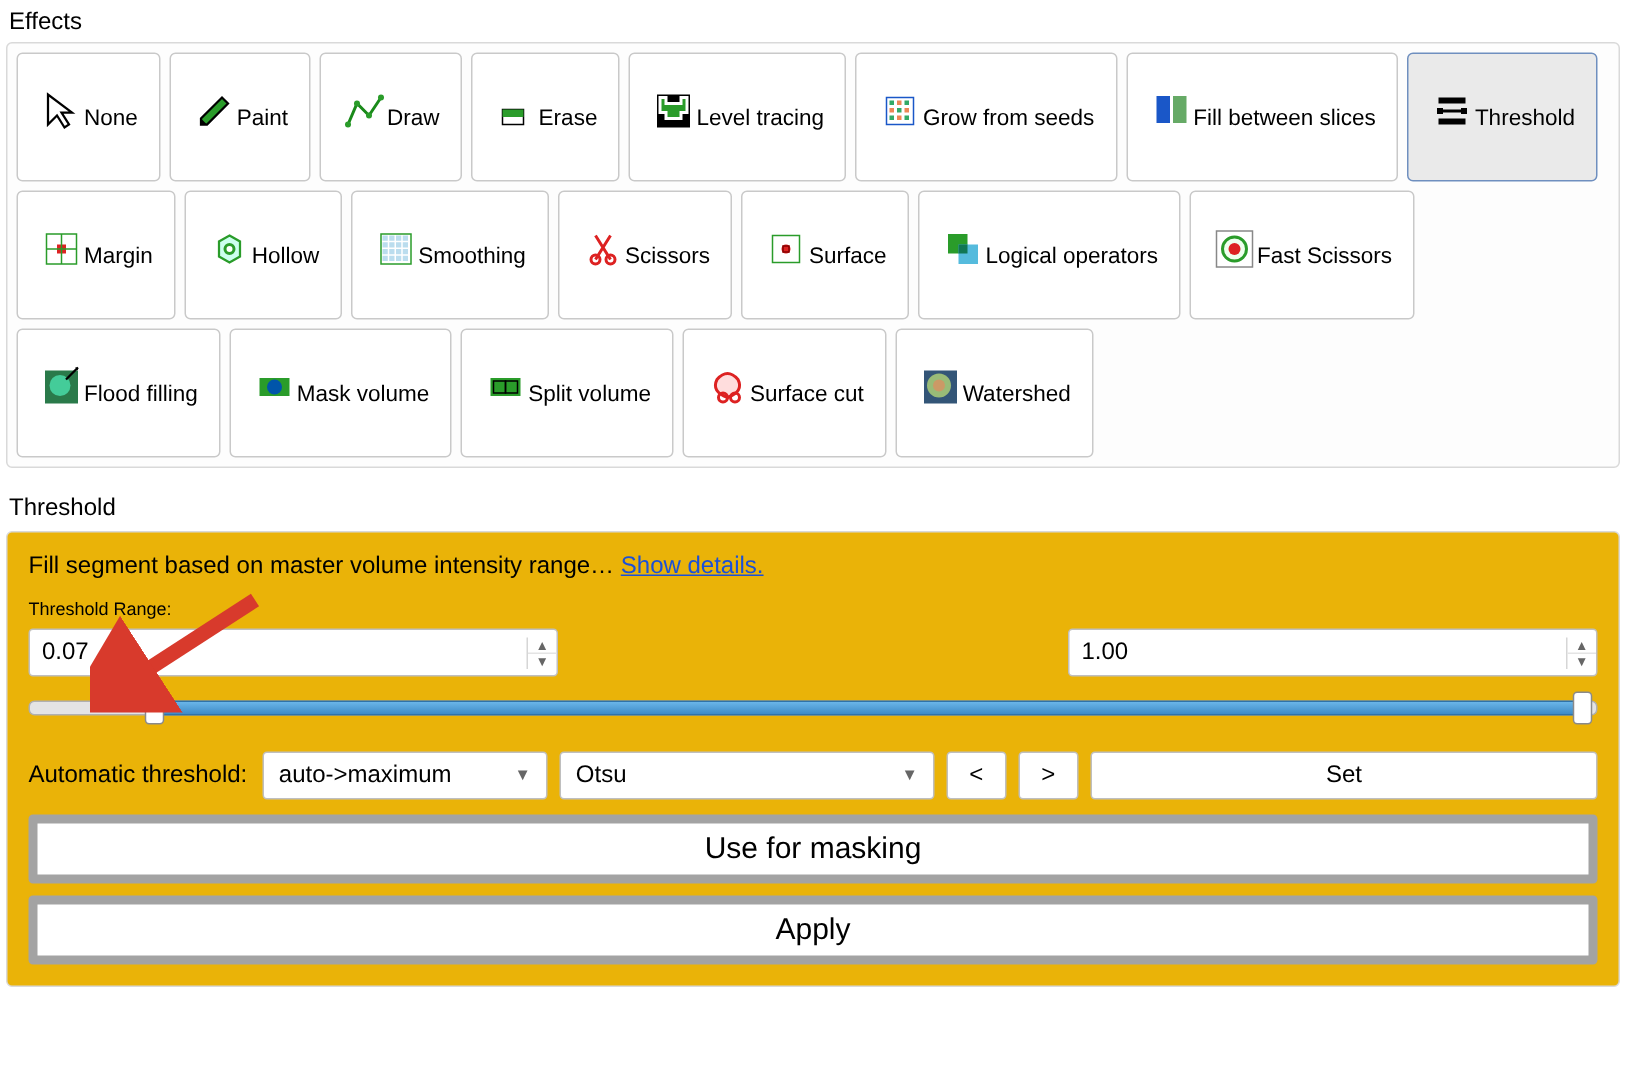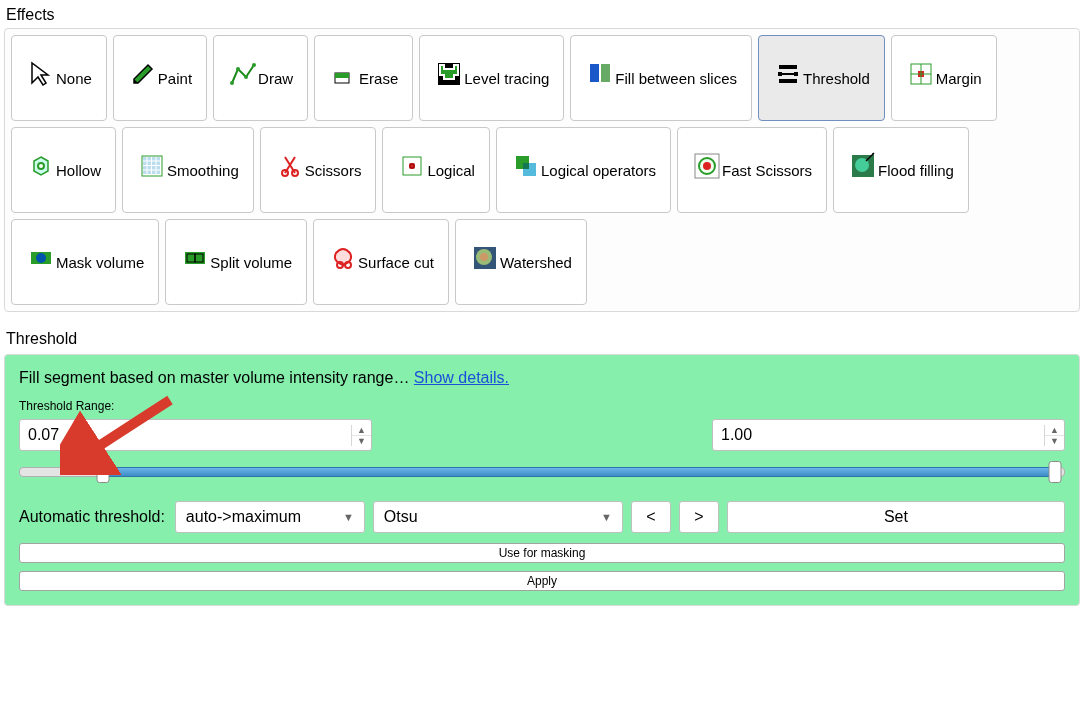--- a/index.html
+++ b/index.html
@@ -51,21 +51,21 @@
     margin-bottom: 8px;
   }
   .effect-btn.selected {
     background: #eaeaea;
     border-color: #6f8fbf;
   }
   .threshold-panel {
     border: 1px solid #d9d9d9;
     border-radius: 4px;
     padding: 14px;
-    background: #86efac;
+    background: #eab308;
     margin-top: 6px;
   }
   .desc-line { margin-bottom: 12px; font-size: 16px; }
   .desc-line a { color: #1b50d8; text-decoration: underline; }
   .range-label { margin-bottom: 6px; font-size: 12px; }
   .spin-row {
     display: flex;
     justify-content: space-between;
     gap: 340px;
     margin-bottom: 10px;
@@ -174,26 +174,26 @@
     border-radius: 3px;
     height: 32px;
     background: #fff;
     cursor: pointer;
     font-size: 16px;
     padding: 2px 0;
     text-align: center;
   }
   .full-btn {
     width: 100%;
-    height: 20px;
-    border: 1px solid #a3a3a3;
-    border-radius: 3px;
-    background: #fff;
-    cursor: pointer;
-    font-size: 12px;
+    height: 46px;
+    border: 6px solid #a3a3a3;
+    border-radius: 3px;
+    background: #fff;
+    cursor: pointer;
+    font-size: 20px;
     margin-bottom: 8px;
   }
   .arrow-annotation {
     position: absolute;
     pointer-events: none;
   }
 </style>
 </head>
 <body>
 
@@ -239,20 +239,37 @@
         <div>Erase</div>
       </div>
       <div class="effect-btn">
         <div class="icon-slot">
           <svg width="30" height="30" viewBox="0 0 30 30">
             <rect x="4" y="4" width="22" height="22" fill="#000"></rect>
             <path d="M10 10 h10 v-4 h4 v10 h-4 v4 h-10 v-4 h-4 v-10 h4 Z" stroke="#fff" stroke-width="2" fill="#2a9c2a"></path>
           </svg>
         </div>
         <div>Level tracing</div>
+      </div>
+      <div class="effect-btn">
+        <div class="icon-slot">
+          <svg width="30" height="30" viewBox="0 0 30 30">
+            <rect x="6" y="6" width="18" height="18" stroke="#1a57c8" fill="none"></rect>
+            <rect x="8" y="8" width="3" height="3" fill="#3a6"></rect>
+            <rect x="8" y="13" width="3" height="3" fill="#e85"></rect>
+            <rect x="8" y="18" width="3" height="3" fill="#3a6"></rect>
+            <rect x="13" y="8" width="3" height="3" fill="#e85"></rect>
+            <rect x="13" y="13" width="3" height="3" fill="#3a6"></rect>
+            <rect x="13" y="18" width="3" height="3" fill="#e85"></rect>
+            <rect x="18" y="8" width="3" height="3" fill="#3a6"></rect>
+            <rect x="18" y="13" width="3" height="3" fill="#e85"></rect>
+            <rect x="18" y="18" width="3" height="3" fill="#3a6"></rect>
+          </svg>
+        </div>
+        <div>Grow from seeds</div>
       </div>
       <div class="effect-btn">
         <div class="icon-slot">
           <svg width="30" height="30" viewBox="0 0 30 30">
             <rect x="5" y="5" width="9" height="18" fill="#1a57c8"></rect>
             <rect x="16" y="5" width="9" height="18" fill="#6a6"></rect>
           </svg>
         </div>
         <div>Fill between slices</div>
       </div>
@@ -322,21 +339,21 @@
         <div>Scissors</div>
       </div>
       <div class="effect-btn">
         <div class="icon-slot">
           <svg width="30" height="30" viewBox="0 0 30 30">
             <rect x="6" y="6" width="18" height="18" stroke="#2a9c2a" fill="none"></rect>
             <circle cx="15" cy="15" r="3" fill="#d22"></circle>
             <rect x="13" y="13" width="4" height="4" stroke="#800" fill="none"></rect>
           </svg>
         </div>
-        <div>Logical</div>
+        <div>Surface</div>
       </div>
       <div class="effect-btn">
         <div class="icon-slot">
           <svg width="30" height="30" viewBox="0 0 30 30">
             <rect x="5" y="5" width="13" height="13" fill="#2a9c2a"></rect>
             <rect x="12" y="12" width="13" height="13" fill="#5bd"></rect>
             <rect x="12" y="12" width="6" height="6" fill="#175"></rect>
           </svg>
         </div>
         <div>Logical operators</div>

